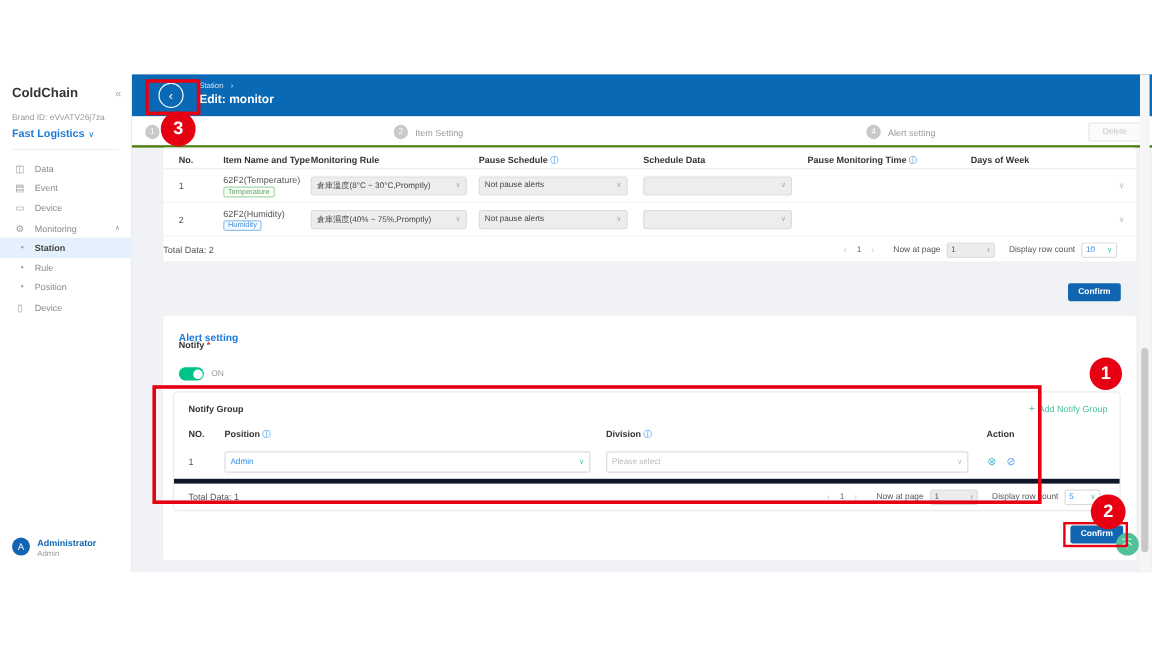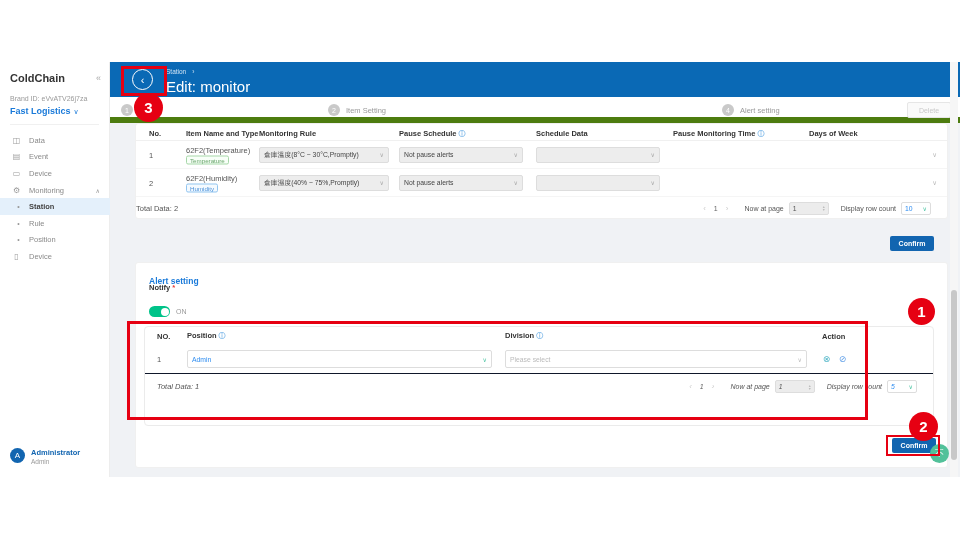--- a/index.html
+++ b/index.html
@@ -26,23 +26,23 @@
   .user-meta { margin-left:6px; }
   .user-name { font-size:7.5px; font-weight:bold; color:#1265b0; }
   .user-role { font-size:6.5px; color:#999; margin-top:1px; }
 
   
   .main-bg { position:absolute; left:110px; top:62px; width:850px; height:415px; background:#f0f2f5; }
   .topbar { position:absolute; left:110px; top:62px; width:850px; height:35px; background:#0a69b5; }
   .back-btn { position:absolute; left:132px; top:69px; width:21px; height:21px; border:1.5px solid #fff; border-radius:50%; color:#fff; font-size:11px; display:flex; align-items:center; justify-content:center; }
   .crumb { position:absolute; left:166px; top:68px; font-size:6.5px; color:#cfe2f3; }
   .crumb .sep { margin-left:6px; }
-  .page-title { position:absolute; left:166px; top:78px; font-size:15px; font-weight:normal; color:#fff; }
-
-  .steps { position:absolute; left:110px; top:97px; width:850px; height:26px; background:#fff; border-bottom:6px solid #4d7c0f; }
+  .page-title { position:absolute; left:166px; top:78px; font-size:10px; font-weight:bold; color:#fff; }
+
+  .steps { position:absolute; left:110px; top:97px; width:850px; height:26px; background:#fff; border-bottom:2px solid #4d7c0f; }
   .step { position:absolute; top:0; height:26px; display:flex; align-items:center; }
   .step .sc { width:12px; height:12px; border-radius:50%; background:#c9c9c9; color:#fff; font-size:7px; display:flex; align-items:center; justify-content:center; }
   .step .sl { margin-left:6px; font-size:7.5px; color:#9a9a9a; }
   .step.active .sc { background:#1d4671; }
   .step.active .sl { color:#333; }
   .delete-btn { position:absolute; left:797px; top:5px; width:44px; height:16px; border:1px solid #e6e6e6; border-radius:2px; background:#fafafa; color:#c9c9c9; font-size:7px; display:flex; align-items:center; justify-content:center; }
 
   .card { position:absolute; background:#fff; border-radius:3px; border:1px solid #f0f0f0; }
   .card1 { left:135px; top:123px; width:813px; height:96px; }
   .card2 { left:135px; top:262px; width:813px; height:206px; }
@@ -83,21 +83,21 @@
   .toggle .knob { position:absolute; right:1.5px; top:1.5px; width:8px; height:8px; background:#fff; border-radius:50%; }
   .toggle-text { position:absolute; left:40px; top:45px; font-size:7px; color:#999; }
 
   .inner-box { position:absolute; left:8px; top:63px; width:790px; height:100px; border:1px solid #ebebeb; border-radius:4px; }
   .ib-header { position:relative; height:26px; display:flex; align-items:center; }
   .ib-title { margin-left:12px; font-size:7.5px; font-weight:bold; color:#333; }
   .add-link { position:absolute; right:10px; display:flex; align-items:center; color:#4cc4a3; font-size:7.5px; }
   .add-link .plus { font-size:9px; margin-right:3px; }
   .ib-thead { position:relative; height:18px; font-size:7.5px; font-weight:bold; color:#333; }
   .ib-row { position:relative; height:28px; font-size:7.5px; color:#555; }
-  .ib-foot { position:relative; height:26px; border-top:1px solid #0f172a; display:flex; align-items:center; font-size:7.5px; color:#555;font-style:italic; }
+  .ib-foot { position:relative; height:26px; border-top:4px solid #0f172a; display:flex; align-items:center; font-size:7.5px; color:#555; }
   .action-icon { display:inline-block; width:9px; height:9px; border-radius:50%; font-size:9px; line-height:9px; text-align:center; }
   .ai-1 { color:#53b7c9; }
   .ai-2 { color:#5f9fe8; margin-left:5px; }
   .blue-val { color:#2d8cf0; }
   .placeholder { color:#bbb; }
 
   
   .scroll-track { position:absolute; left:950px; top:62px; width:8px; height:415px; background:#f6f6f6; }
   .scroll-thumb { position:absolute; left:951px; top:290px; width:6px; height:170px; background:#c8c8c8; border-radius:3px; }
 
@@ -279,20 +279,27 @@
     <div class="alert-title">Alert setting</div>
     <div class="notify-label">
       <span>Notify</span><span class="req">*</span>
     </div>
     <div class="toggle">
         <span class="knob"></span>
       </div>
     <div class="toggle-text">ON</div>
 
     <div class="inner-box">
+      <div class="ib-header">
+        <span class="ib-title">Notify Group</span>
+        <span class="add-link">
+          <span class="plus">+</span>
+          <span>Add Notify Group</span>
+        </span>
+      </div>
       <div class="ib-thead">
         <span class="cell" style="left:12px">NO.</span>
         <span class="cell" style="left:42px"><span>Position</span><span class="info">ⓘ</span></span>
         <span class="cell" style="left:360px"><span>Division</span><span class="info">ⓘ</span></span>
         <span class="cell" style="left:677px">Action</span>
       </div>
       <div class="ib-row">
         <span class="cell" style="left:12px">1</span>
         <span class="cell sel white" style="left:42px;width:305px;height:18px">
           <span class="blue-val">Admin</span>

